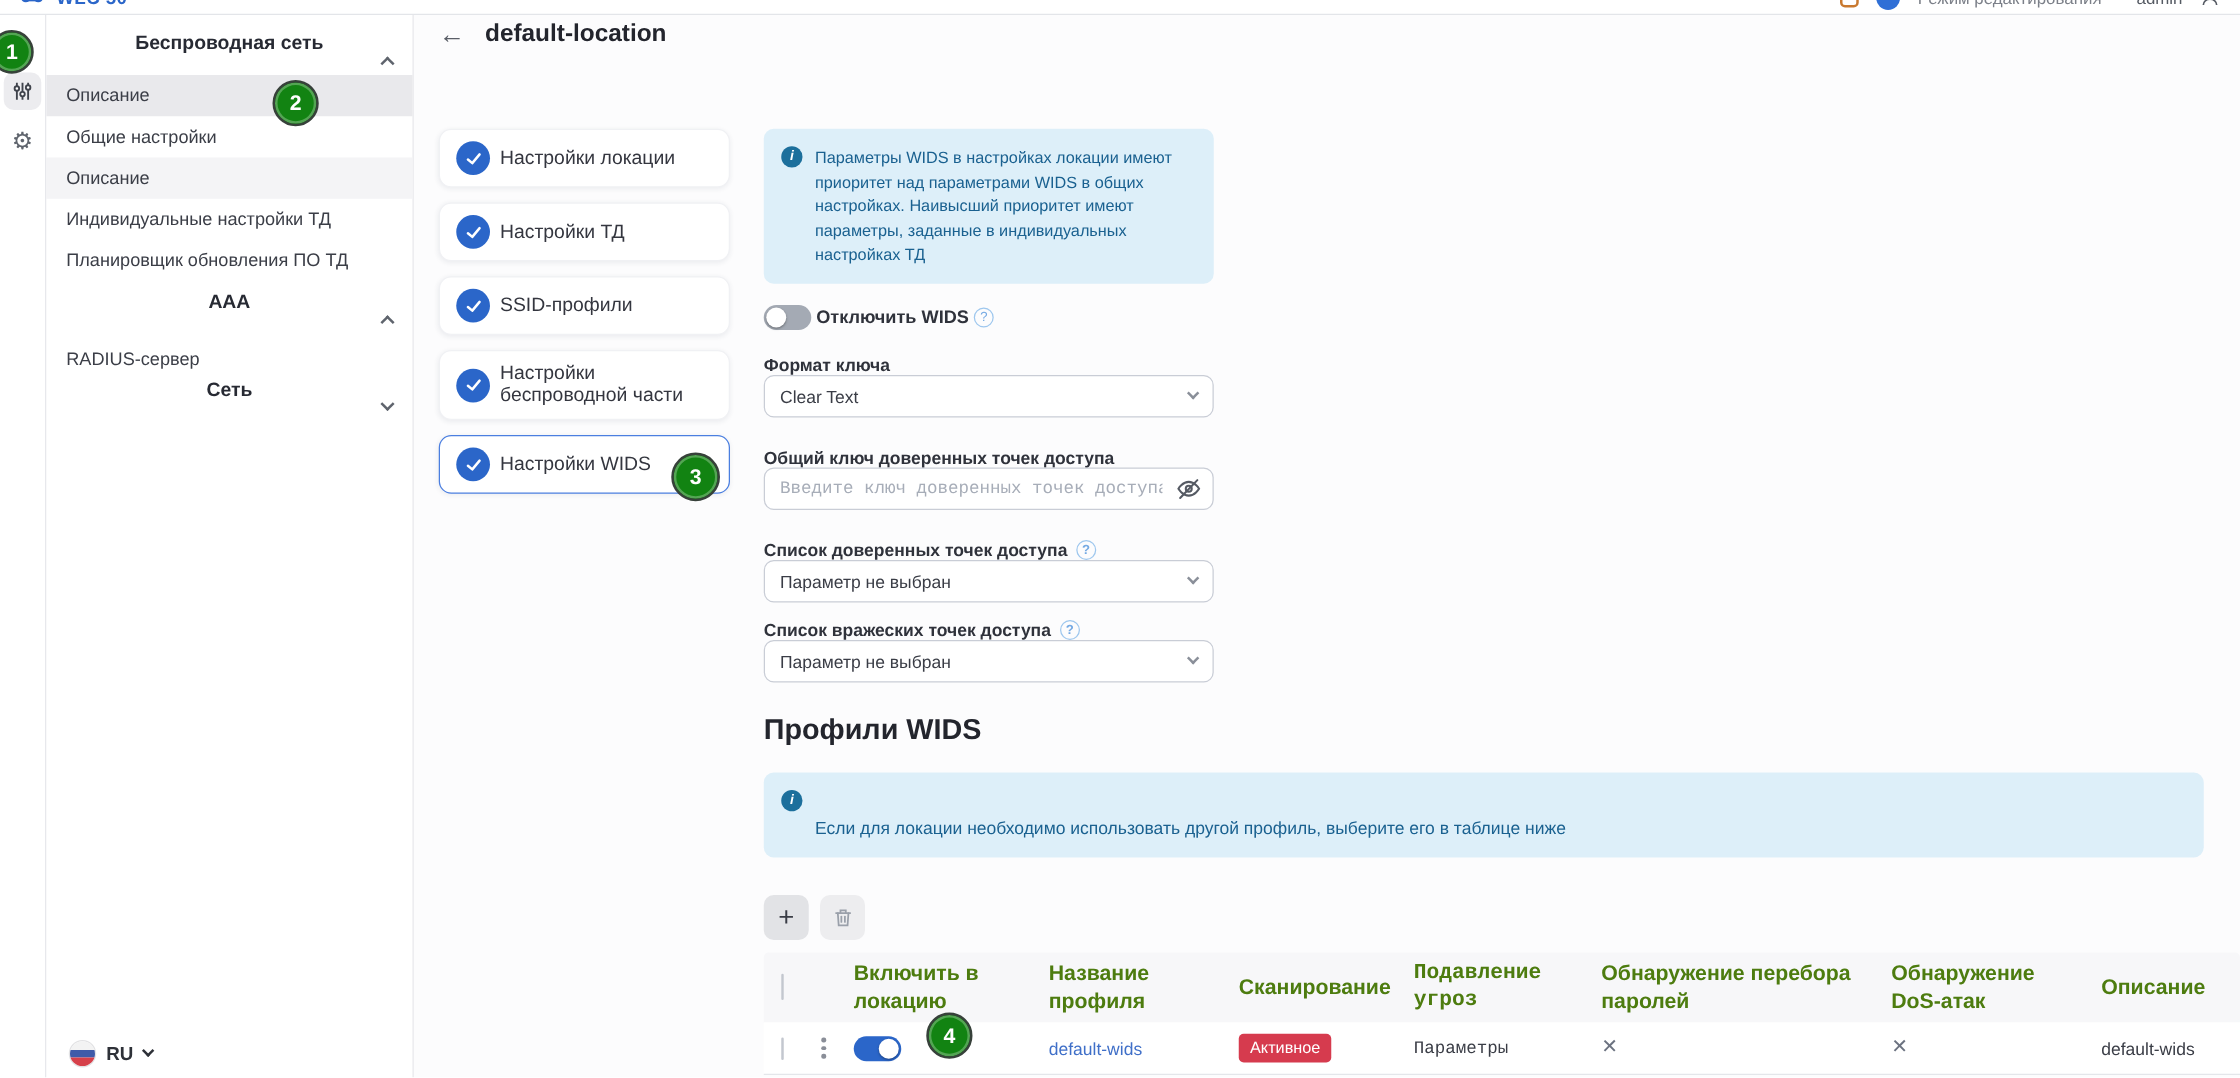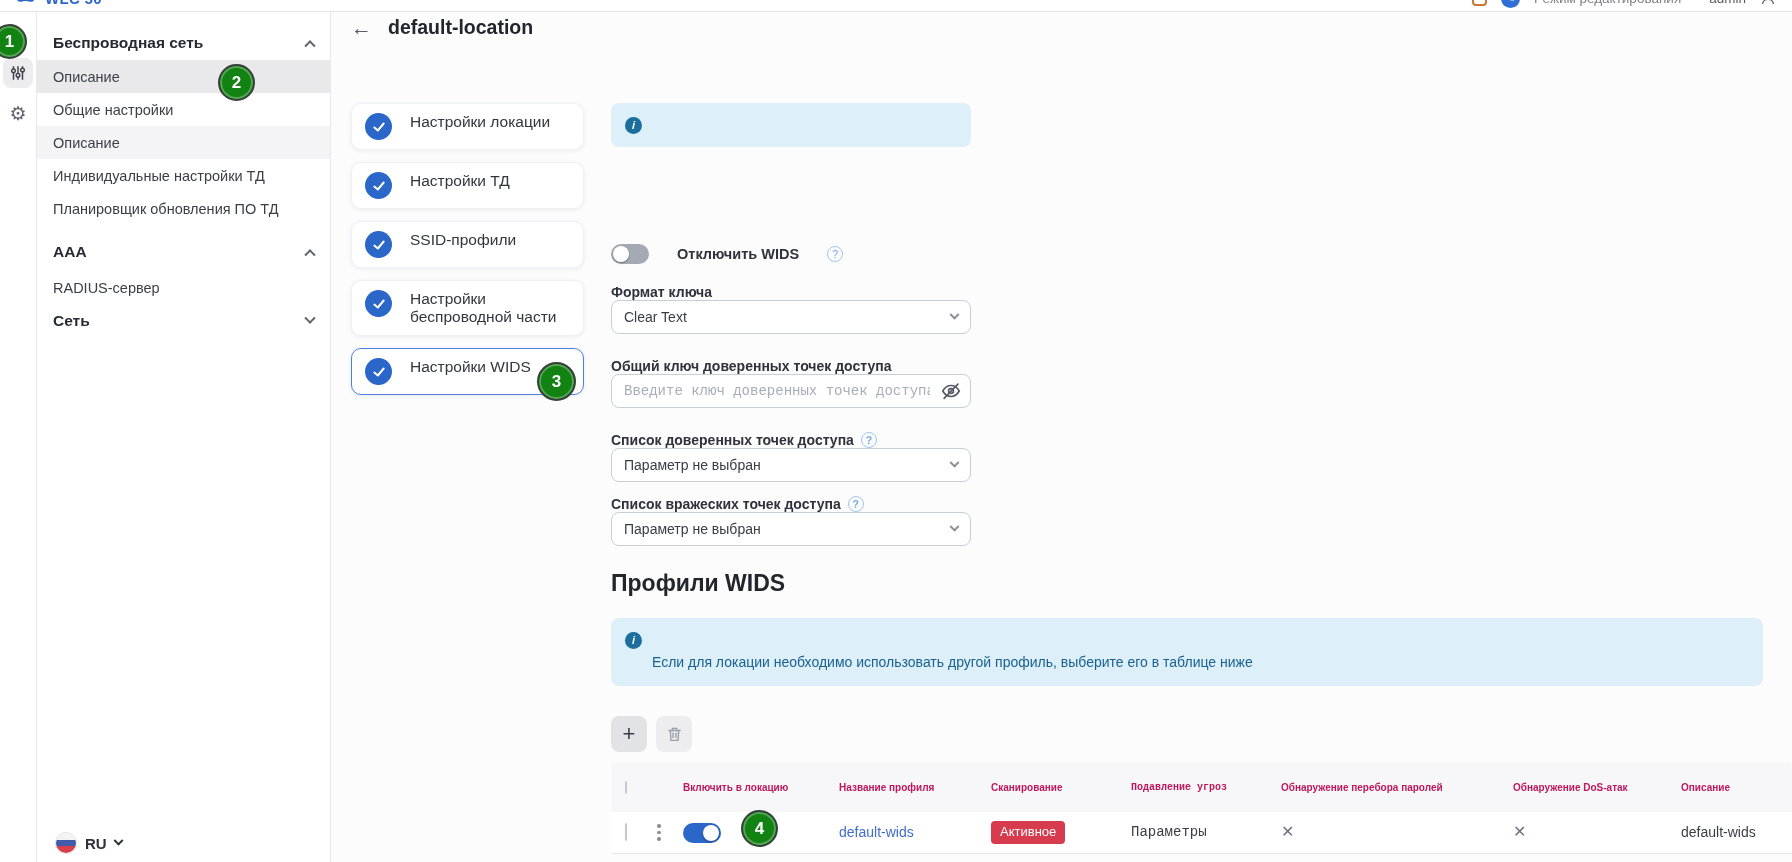--- a/index.html
+++ b/index.html
@@ -25,21 +25,21 @@
     border-right:1px solid #e7e8ec; z-index:5; }
   .rail-btn { width:30px; height:30px; border-radius:8px; margin:0 auto 10px auto;
     display:flex; align-items:center; justify-content:center; }
   .rail-btn.first { margin-top:46px; background:#ececef; }
   .gear-glyph { font-size:19px; color:#5f646d; line-height:1; }
 
   
   .sidebar { position:absolute; left:37px; top:12px; width:294px; height:850px;
     background:#fff; border-right:1px solid #e7e8ec; padding-top:14px; z-index:4; }
   .side-header { height:34px; display:flex; align-items:center; padding:0 16px;
-    font-size:15.5px; font-weight:700; color:#272a33; cursor:pointer; }
+    font-size:15.5px; font-weight:700; color:#272a33; cursor:pointer;flex-direction:column; }
   .side-header.aaa { margin-top:8px; height:38px; }
   .side-header .chev { margin-left:auto; }
   .side-item { height:33px; display:flex; align-items:center; padding:0 16px;
     font-size:14.5px; color:#3b3e47; cursor:pointer; }
   .side-item.selected { background:#e9e9ec; }
   .side-item.hovered  { background:#f4f4f6; }
   .chev { display:inline-block; width:8px; height:8px;
     border-right:2px solid #5f646d; border-bottom:2px solid #5f646d; }
   .chev.up   { transform:rotate(-135deg) translate(-2px,-2px); }
   .chev.down { transform:rotate(45deg) translate(-2px,-2px); }
@@ -52,35 +52,35 @@
 
   
   .content { position:absolute; left:331px; top:12px; width:1461px; height:850px; background:#fcfcfd; }
   .back-arrow { position:absolute; left:20px; top:4px; font-size:21px; color:#5a5e67; cursor:pointer; }
   .page-title { position:absolute; left:57px; top:4px; font-size:19.5px; font-weight:700; color:#23252d; }
 
   
   .steps { position:absolute; left:20px; top:91px; width:233px; }
   .step-card { position:relative; width:233px; background:#fff; border:1px solid #f0f1f4;
     border-radius:10px; box-shadow:0 1px 4px rgba(40,50,80,.08); margin-bottom:12px;
-    display:flex; gap:18px; padding:9px 12px 9px 13px; min-height:44px;
+    display:flex; align-items:center; gap:8px; padding:9px 12px 9px 13px; min-height:44px;
     font-size:15.5px; color:#34363f; cursor:pointer; }
   .step-card.active { border:1.5px solid #4b7fe0; }
   .step-check { flex:0 0 27px; width:27px; height:27px; border-radius:50%; background:#2b66c9;
     display:flex; align-items:center; justify-content:center; }
 
   
   .formcol { position:absolute; left:280px; top:0; width:360px; }
   .info-box { background:#ddeff9; border-radius:8px; color:#1a6190; display:flex; gap:10px;
     padding:13px 14px; font-size:13px; line-height:1.5; }
   .info-box.first { position:absolute; top:91px; left:0; width:360px; }
   .info-i { flex:0 0 17px; width:17px; height:17px; border-radius:50%; background:#1c6f9c; color:#fff;
     font-size:11px; font-weight:700; display:flex; align-items:center; justify-content:center; margin-top:1px;
     font-style:italic; }
-  .toggle-row { position:absolute; top:232px; left:0; display:flex; align-items:center; gap:28px; }
+  .toggle-row { position:absolute; top:232px; left:0; display:flex; align-items:center; gap:4px; }
   .toggle { width:38px; height:20px; border-radius:10px; background:#a4aab4; position:relative; cursor:pointer; }
   .toggle .knob { position:absolute; top:2px; left:2px; width:16px; height:16px; border-radius:50%;
     background:#fff; box-shadow:0 1px 2px rgba(0,0,0,.35); }
   .toggle.on { background:#2b66c9; }
   .toggle.on .knob { left:auto; right:2px; }
   .toggle-label { font-size:14.5px; font-weight:700; color:#2f323b; }
   .help-icon { display:inline-flex; width:16px; height:16px; border-radius:50%;
     border:1px solid #9ec7ee; color:#74a9e3; font-size:10.5px; align-items:center; justify-content:center; }
   .fld-label { position:absolute; left:0; font-size:14px; font-weight:700; color:#2f323b;
     display:flex; align-items:center; gap:7px; }
@@ -100,21 +100,21 @@
   .info-box.second { position:absolute; left:280px; top:606px; width:1152px; font-size:14px; }
   .btn-row { position:absolute; left:280px; top:704px; display:flex; gap:9px; }
   .sq-btn { width:36px; height:36px; border-radius:8px; display:flex; align-items:center;
     justify-content:center; cursor:pointer; border:none; }
   .sq-btn.add { background:#e2e3e6; font-size:22px; color:#3a3d46; font-weight:400; }
   .sq-btn.del { background:#ededef; }
 
   
   .wids-table { position:absolute; left:280px; top:750px; width:1181px; }
   .t-row { display:flex; align-items:center; }
-  .t-head { background:#f7f7f9; min-height:50px; font-size:10px; font-weight:700; color:#be185d;
+  .t-head { background:#f7f7f9; min-height:50px; font-size:17px; font-weight:700; color:#4d7c0f;
     border-radius:4px 4px 0 0; }
   .t-body { background:#fff; min-height:42px; font-size:14px; border-bottom:1px solid #e4e6ea; }
   .tc { padding:6px 16px 6px 0; line-height:1.3; }
   .tc.c-check { flex:0 0 40px; padding-left:14px; }
   .tc.c-kebab { flex:0 0 32px; }
   .tc.c-enable { flex:0 0 156px; }
   .tc.c-name { flex:0 0 152px; }
   .tc.c-scan { flex:0 0 140px; }
   .tc.c-supp { flex:0 0 150px;font-family:Liberation Mono, monospace; }
   .tc.c-brute { flex:0 0 232px; }
@@ -268,20 +268,21 @@
               <polyline points="4,13 10,18 20,6" fill="none" stroke="#fff" stroke-width="3.4" stroke-linecap="round" stroke-linejoin="round"></polyline>
             </svg>
         </span>
         <span>Настройки WIDS</span>
       </div>
     </div>
 
     <div class="formcol">
       <div class="info-box first">
         <span class="info-i">i</span>
+        <span>Параметры WIDS в настройках локации имеют приоритет над параметрами WIDS в общих настройках. Наивысший приоритет имеют параметры, заданные в индивидуальных настройках ТД</span>
       </div>
 
       <div class="toggle-row">
         <span class="toggle">
             <span class="knob"></span>
           </span>
         <span class="toggle-label">Отключить WIDS</span>
         <span class="help-icon">?</span>
       </div>
 

